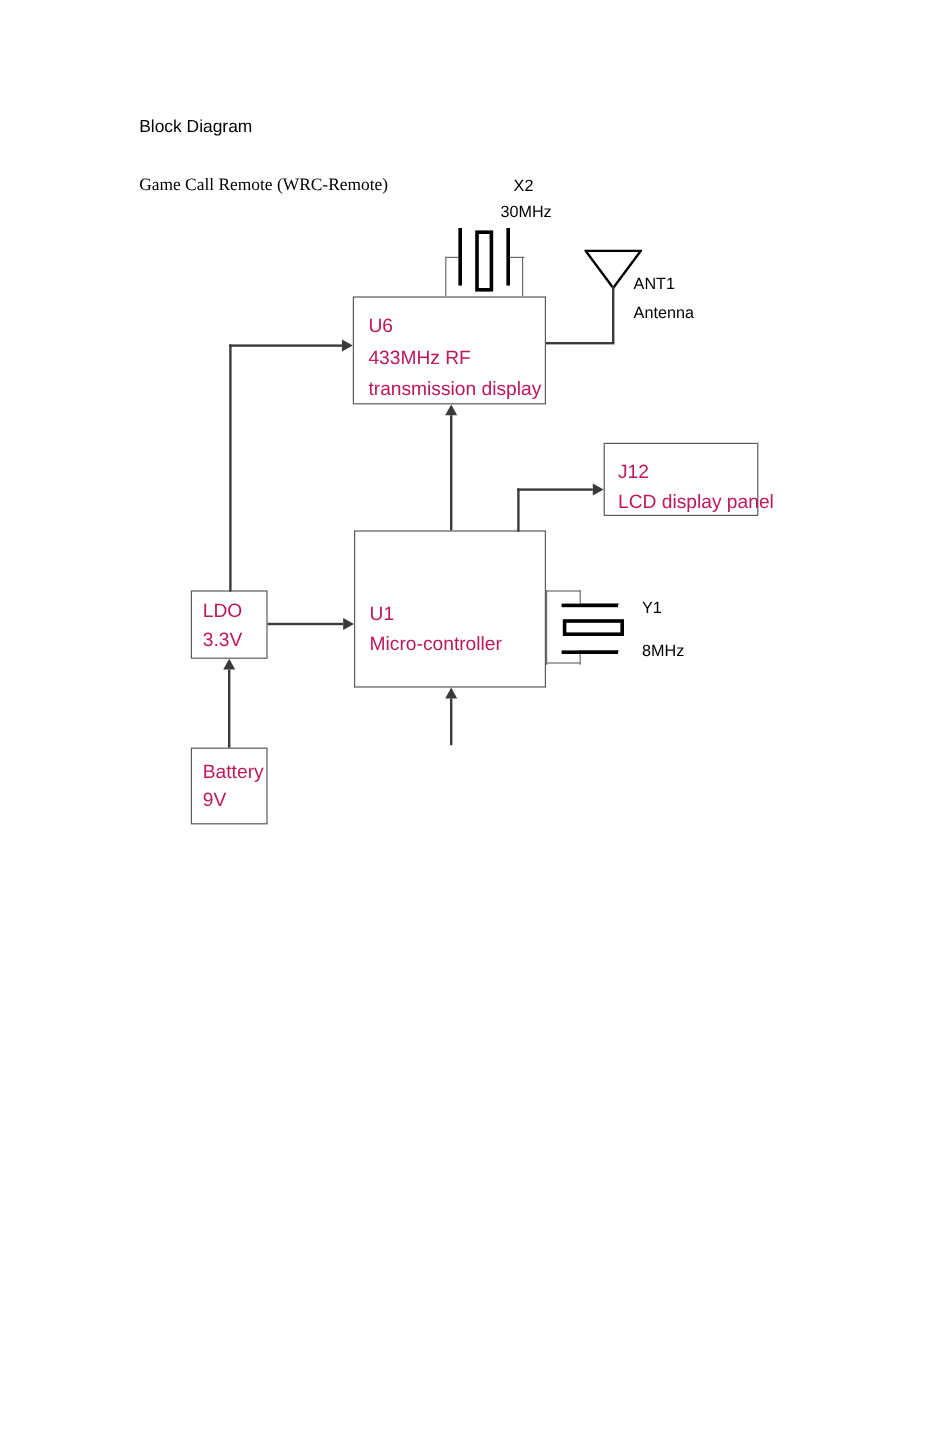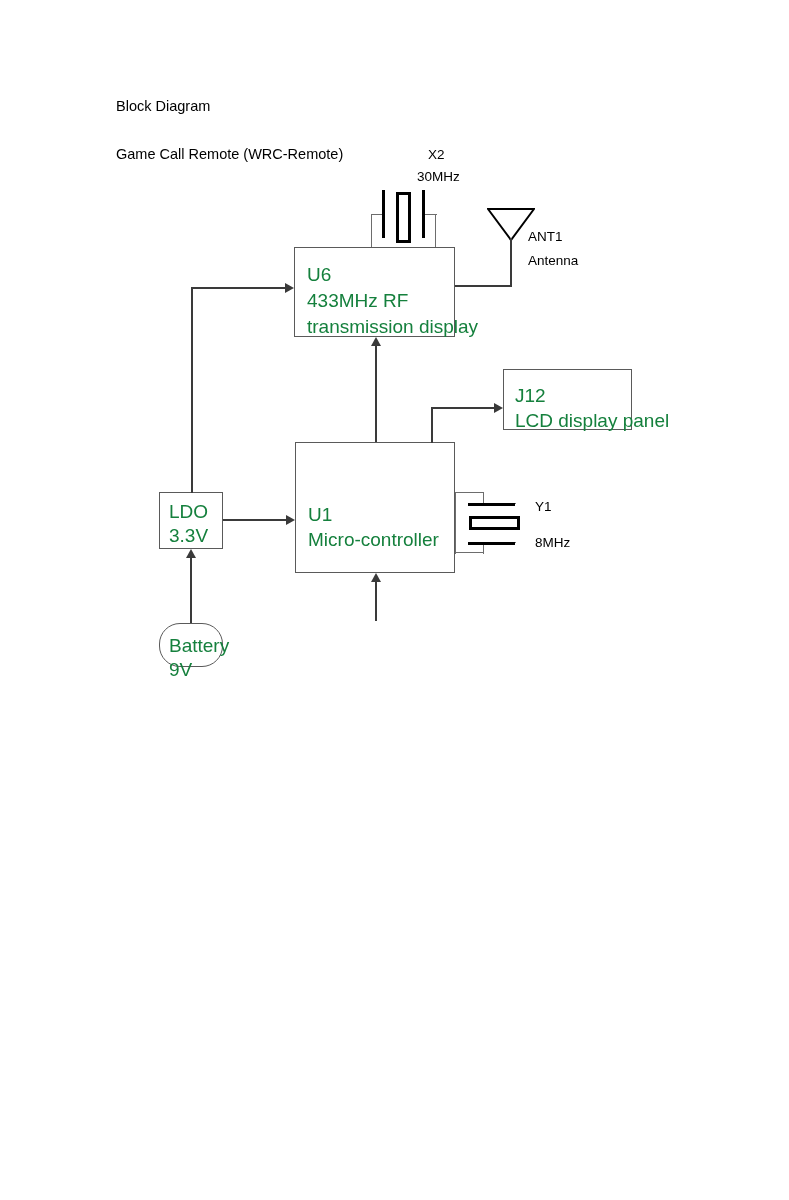--- a/index.html
+++ b/index.html
@@ -24,21 +24,21 @@
     padding-left: 40px;
   }
   .heading {
     position: absolute;
     font-size: 14.5px;
     line-height: 1;
     color: #000;
     white-space: nowrap;
   }
   #title-block-diagram { left: 116px; top: 99px; }
-  #title-product { left: 116px; top: 147px; }
+  #title-product { left: 116px; top: 147px; font-family: Liberation Serif, serif; }
 
   .label {
     position: absolute;
     font-size: 13.5px;
     line-height: 1;
     white-space: nowrap;
     color: #000;
   }
   #lbl-x2        { left: 428px; top: 148px; }
   #lbl-x2-freq   { left: 417px; top: 170px; }
@@ -49,44 +49,44 @@
 
   
   .box {
     position: absolute;
     border: 1.3px solid #5a5a5a;
     background: #ffffff;
     box-sizing: border-box;
   }
   .box .line {
     position: absolute;
-    font-size: 19px;
+    font-size: 16px;
     line-height: 1;
     white-space: nowrap;
-    color: #15803d;
+    color: #be185d;
   }
 
   #box-u6       { left: 294px; top: 247px; width: 161px; height: 90px; }
   #box-u6 .l1   { left: 12px; top: 17px; }
   #box-u6 .l2   { left: 12px; top: 43px; }
   #box-u6 .l3   { left: 12px; top: 69px; }
 
   #box-j12      { left: 503px; top: 369px; width: 129px; height: 61px; }
   #box-j12 .l1  { left: 11px; top: 16px; }
   #box-j12 .l2  { left: 11px; top: 41px; }
 
   #box-u1       { left: 295px; top: 442px; width: 160px; height: 131px; }
   #box-u1 .l1   { left: 12px; top: 62px; }
   #box-u1 .l2   { left: 12px; top: 87px; }
 
   #box-ldo      { left: 159px; top: 492px; width: 64px; height: 57px; }
   #box-ldo .l1  { left: 9px; top: 9px; }
   #box-ldo .l2  { left: 9px; top: 33px; }
 
-  #box-battery      { left: 159px; top: 623px; width: 64px; height: 44px; border-radius: 21px; }
+  #box-battery      { left: 159px; top: 623px; width: 64px; height: 64px; }
   #box-battery .l1  { left: 9px; top: 12px; }
   #box-battery .l2  { left: 9px; top: 36px; }
 
   #box-keyboard     { left: 294px; top: 621px; width: 161px; height: 87px; }
   #box-keyboard .l1 { left: 11px; top: 36px; }
 
   
   .wire {
     position: absolute;
     background: #3a3a3a;

